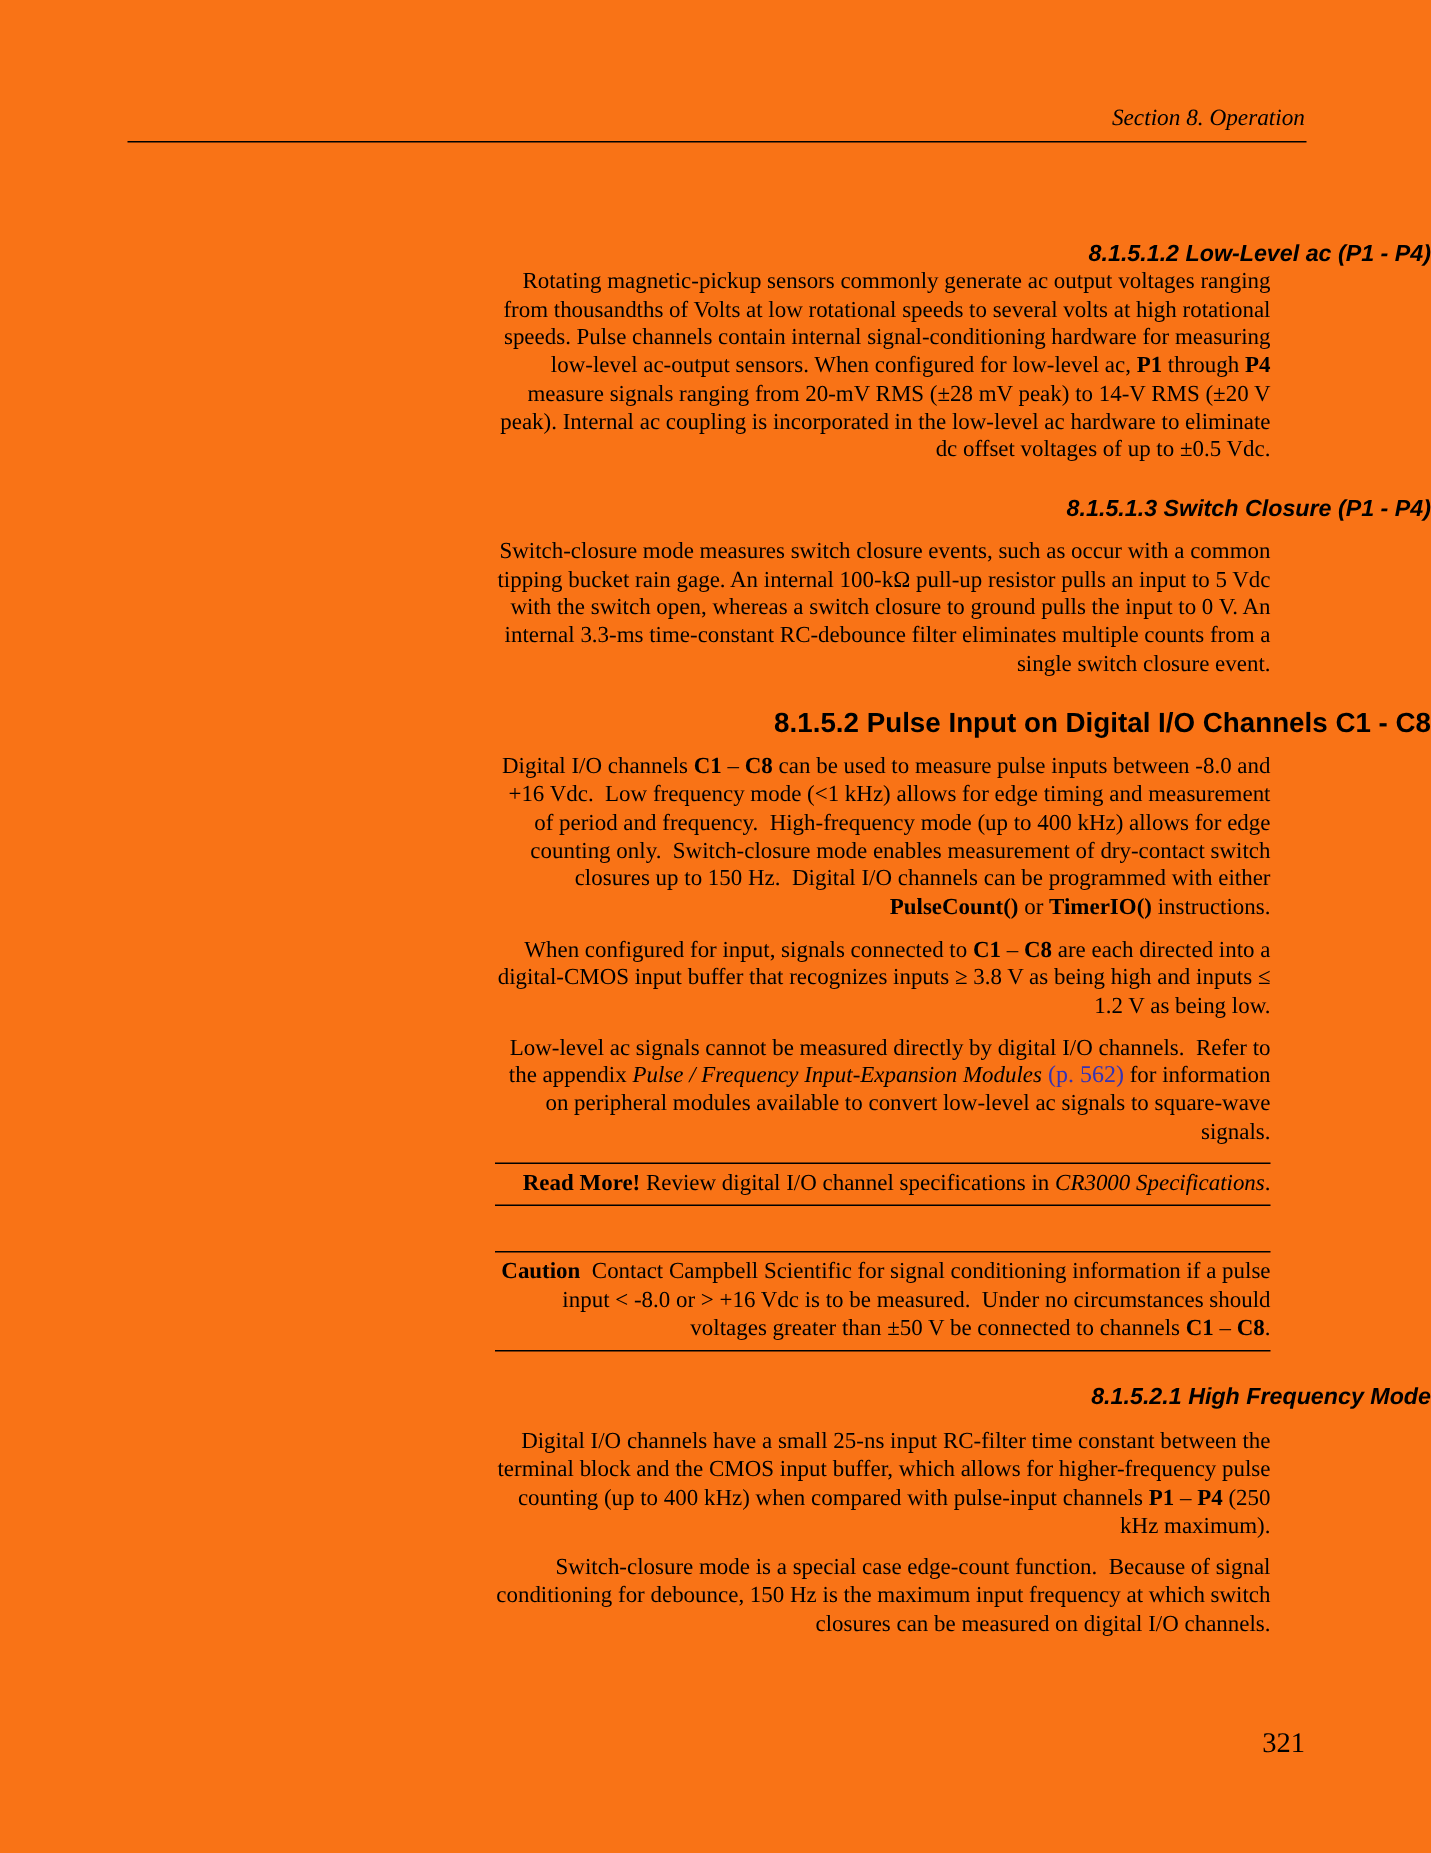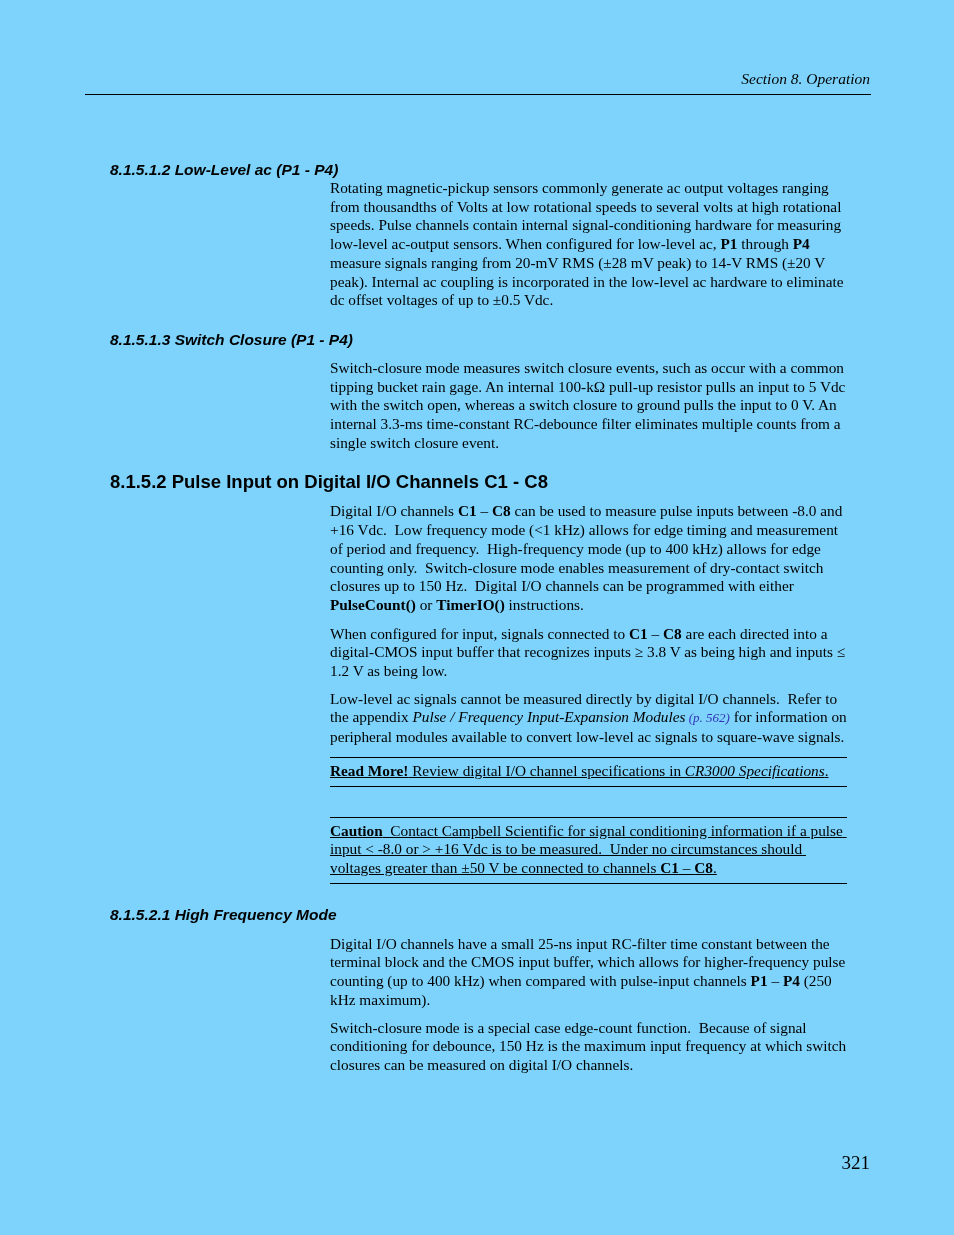--- a/index.html
+++ b/index.html
@@ -1,24 +1,25 @@
 <!DOCTYPE html>
 <html><head>
 <meta charset="utf-8">
 <style>
   * { margin: 0; padding: 0; box-sizing: border-box; }
   html, body { background: #ffffff; }
   .page {
     position: relative;
     width: 954px;
     height: 1235px;
-    background: #7dd3fc;
+    background: #f97316;
     color: #000000;
     font-family: "Liberation Serif", serif;
     overflow: hidden;
+    text-align: right;
   }
   .running-head {
     position: absolute;
     top: 70px;
     right: 84px;
     font-style: italic;
     font-size: 15.5px;
     font-family: "Liberation Serif", serif;
   }
   .head-rule {
@@ -53,25 +54,24 @@
   }
   .box {
     margin-left: 330px;
     width: 517px;
     border-top: 1px solid #000000;
     border-bottom: 1px solid #000000;
     padding: 4px 0 5px 0;
     font-size: 15.3px;
     line-height: 18.7px;
     white-space: pre-wrap;
-    text-decoration: underline;
   }
   .seg-b { font-weight: bold; }
   .seg-i { font-style: italic; }
-  .seg-ref { color: #3333b8; font-style: italic; font-size: 13px; }
+  .seg-ref { color: #3333b8; font-size: 16px; }
   .page-num {
     position: absolute;
     top: 1152px;
     right: 84px;
     font-size: 19px;
   }
   
   .m1  { margin-top: 161px; }
   .m2  { }
   .m3  { margin-top: 21px; }

